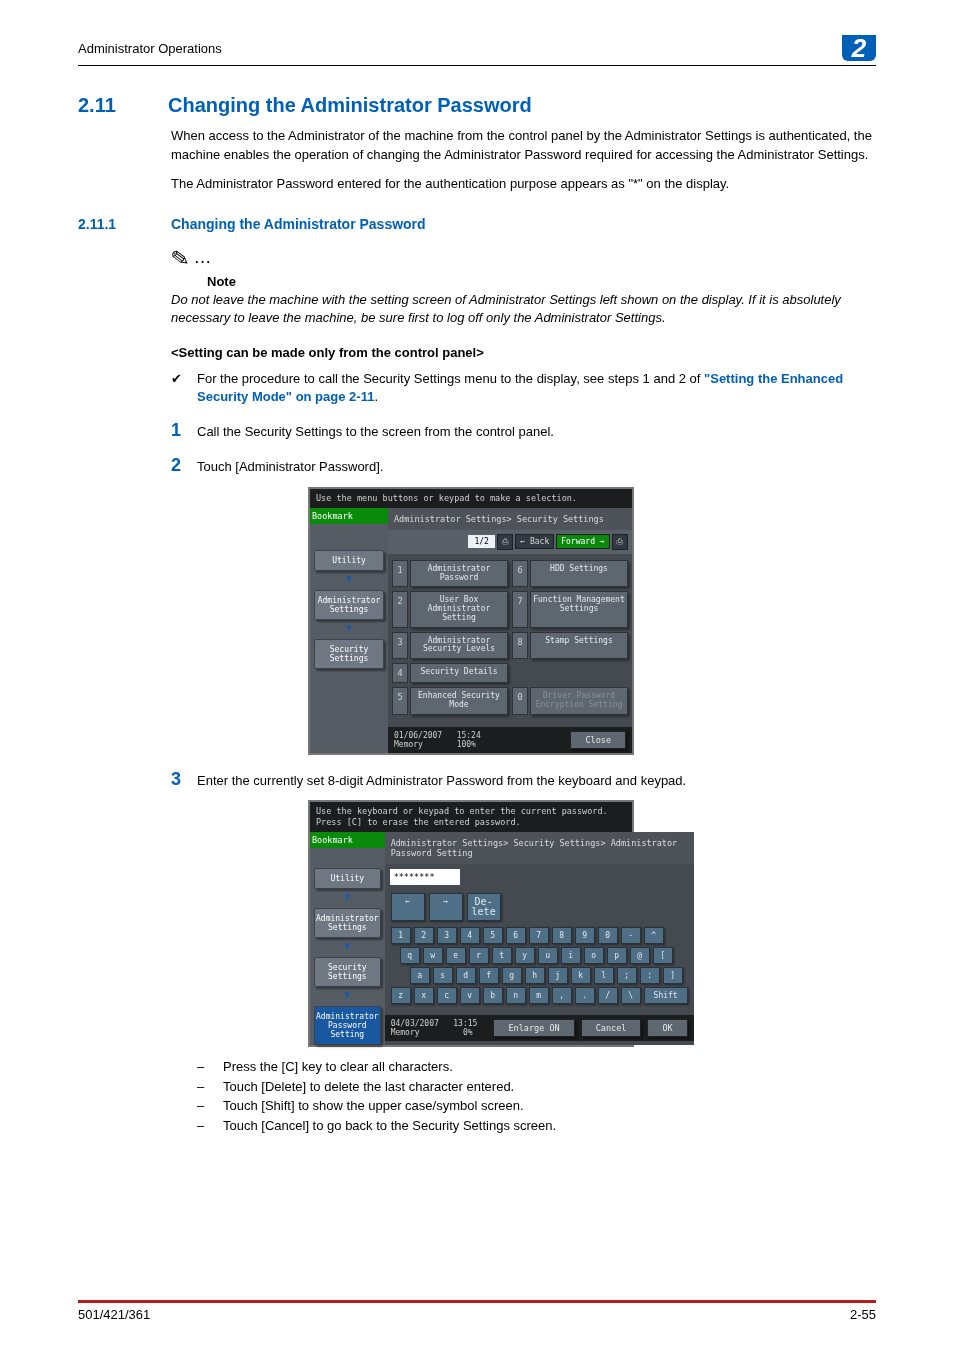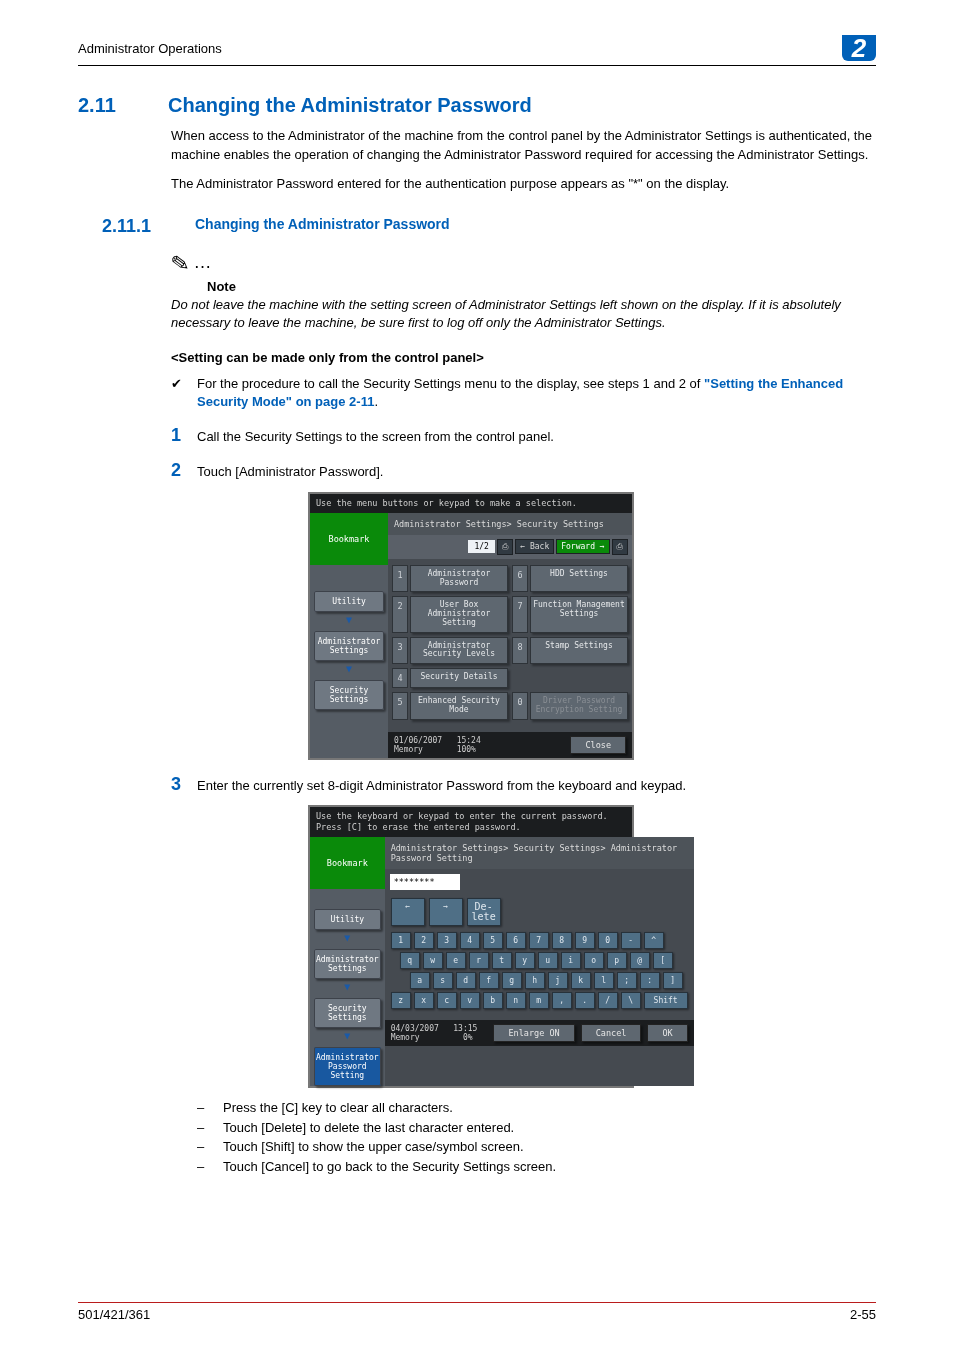--- a/index.html
+++ b/index.html
@@ -48,23 +48,22 @@
   .h1-text {
     color: #0060b8;
     font-weight: bold;
     font-size: 20px;
   }
   .body-indent { margin-left: 93px; margin-bottom: 10px; line-height: 1.45; }
   .h2-row { display: flex; gap: 28px; margin: 22px 0 10px 0; }
   .h2-num {
     color: #0060b8;
     font-weight: bold;
-    font-size: 18px;
+    font-size: 14px;
     min-width: 65px;
-    margin-left: 24px;
   }
   .h2-text {
     color: #0060b8;
     font-weight: bold;
     font-size: 14px;
   }
   .note-block { margin-left: 93px; margin-top: 14px; }
   .note-icon-row { display:flex; align-items:flex-end; gap:4px; }
   .note-icon { font-size:22px; transform: rotate(-8deg); }
   .note-dots { font-size:18px; letter-spacing:3px; position:relative; top:-4px; }
@@ -88,21 +87,21 @@
   .panel {
     border:2px solid #777;
     font-family: "Lucida Console", Monaco, monospace;
     font-size: 8.5px;
     color:#e6e6e6;
     background:#2b2f33;
   }
   .p-top { background:#1b1d1f; padding:4px 6px; color:#d0d0d0; line-height:1.3; }
   .p-columns { display:flex; }
   .p-side { width:78px; background:#555c64; display:flex; flex-direction:column; }
-  .bookmark { background:#0a8a0a; color:#fff; text-align:center; padding:21px 2px; margin:0; font-size:8.5px; }
+  .bookmark { background:#0a8a0a; color:#fff; text-align:left; padding:3px 2px; margin:0; font-size:8.5px; }
   .crumb-btn { background:#6f7882; color:#fff; text-align:center; padding:6px 2px; margin:4px 4px 0 4px; font-size:8px; border-radius:2px; box-shadow: inset 0 0 0 1px #3d424a, 2px 2px 2px rgba(0,0,0,.4); }
   .arrow-down { text-align:center; color:#1a5aa8; margin:2px 0; font-size:10px; }
   .p-main { flex:1; background:#454a50; display:flex; flex-direction:column; }
   .breadcrumb { background:#4d5359; padding:6px 6px; color:#dcdcdc; font-size:8.5px; }
   .navbar { background:#5a6068; padding:4px 4px; display:flex; justify-content:flex-end; align-items:center; gap:2px; }
   .page-ind { background:#eef2f6; color:#000; padding:2px 6px; font-size:8px; }
   .mini { background:#313a42; color:#d8d8d8; padding:2px 4px; border:1px solid #1d2125; font-size:8px; }
   .mini.green { background:#0a8a0a; color:#fff; }
   .menu-area { padding:6px 4px 8px 4px; background:#454a50; }
   .menu-row { display:flex; gap:4px; margin-bottom:4px; }
@@ -123,21 +122,21 @@
   .kb-key.xwide { width:44px; }
   .kb-key.del { width:34px; font-size:10px; line-height:1;text-align:center; }
   .kb-row { display:flex; gap:3px; margin-bottom:3px; }
   .kb-row.off9 { margin-left:9px; }
   .kb-row.off19 { margin-left:19px; }
   .shift { margin-left:auto; width:40px; }
 
   .footer-row {
     position:absolute; bottom:28px; left:78px; right:78px;
     display:flex; justify-content:space-between;
-    border-top:1px solid #b91c1c; padding-top:4px; font-size:13px;
+    border-top:3px solid #b91c1c; padding-top:4px; font-size:13px;
   }
 </style>
 </head>
 <body>
 
 <div class="page">
 
   <div class="header-row">
     <span class="header-title">Administrator Operations</span>
     <span class="section-badge">2</span>

